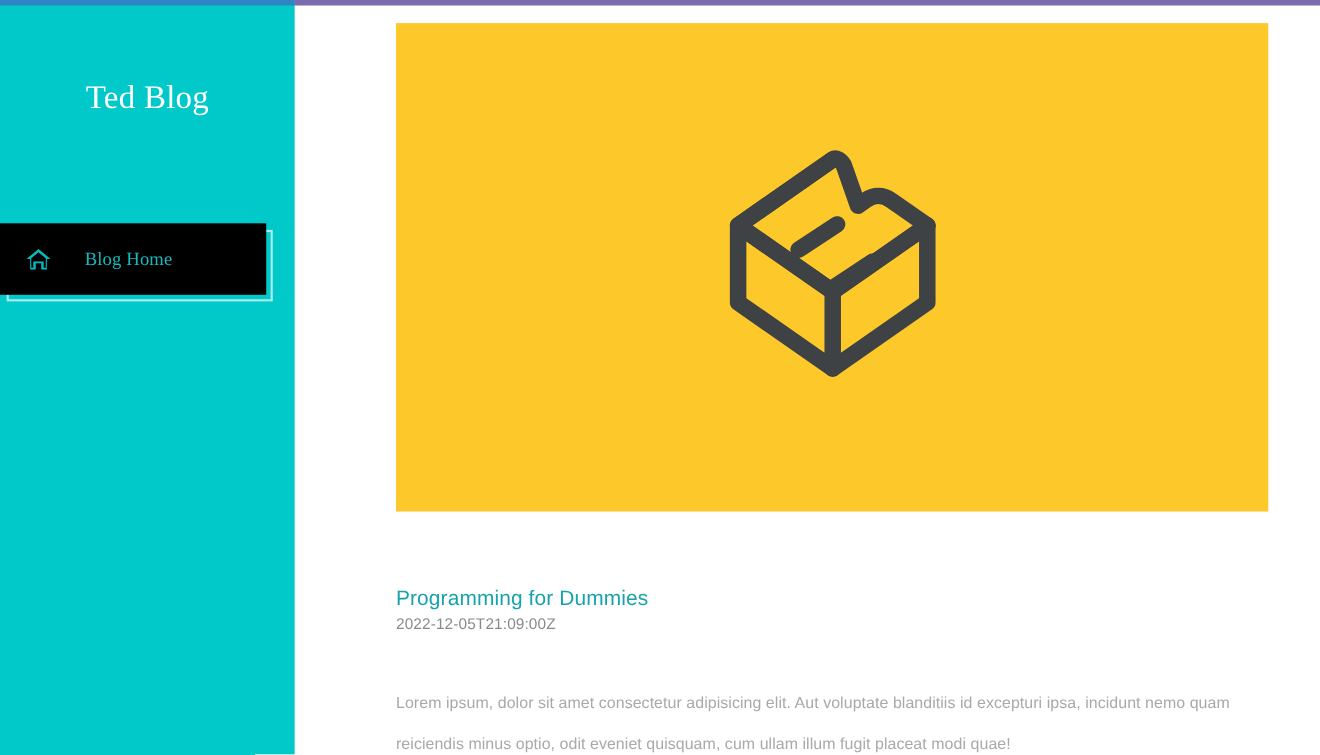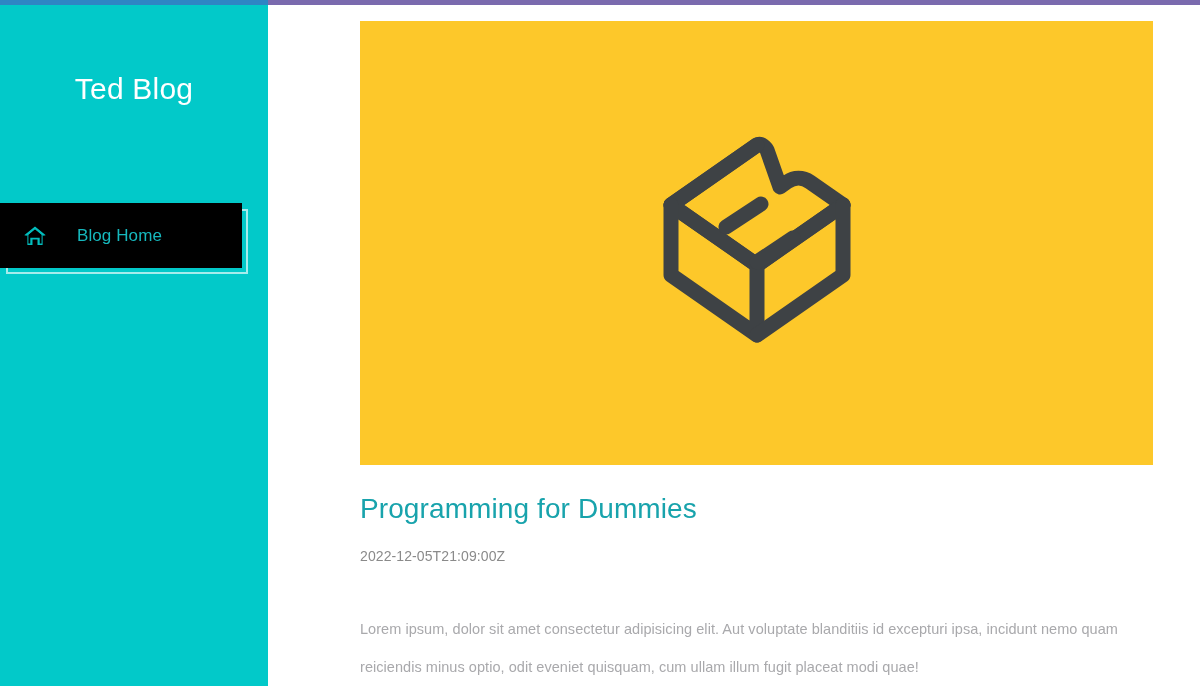--- a/index.html
+++ b/index.html
@@ -38,20 +38,21 @@
   }
 
   
   #sidebar {
     width: 268px;
     min-width: 268px;
     height: 686px;
     background: #02c9c9;
     position: relative;
     overflow: visible;
+    font-family: Liberation Serif, serif;
   }
 
   #brand-title {
     color: #ffffff;
     font-size: 30px;
     font-weight: 400;
     letter-spacing: 0.2px;
     text-align: center;
     padding-top: 71px;
     line-height: 1.2;
@@ -138,30 +139,30 @@
     height: 444px;
     background: #fdc82a;
     display: flex;
     align-items: center;
     justify-content: center;
   }
 
   #post-hero svg { display: block; }
 
   #post-title {
-    margin-top: 26px;
+    margin-top: 68px;
     color: #18a3ac;
-    font-size: 28px;
+    font-size: 19px;
     font-weight: 400;
     letter-spacing: 0.1px;
     line-height: 1.25;
   }
 
   #post-date {
-    margin-top: 22px;
+    margin-top: 2px;
     color: #8a8a8a;
     font-size: 14px;
     font-weight: 400;
     letter-spacing: 0.1px;
   }
 
   #post-body {
     margin-top: 47px;
     width: 760px;
     color: #a9a9ac;

